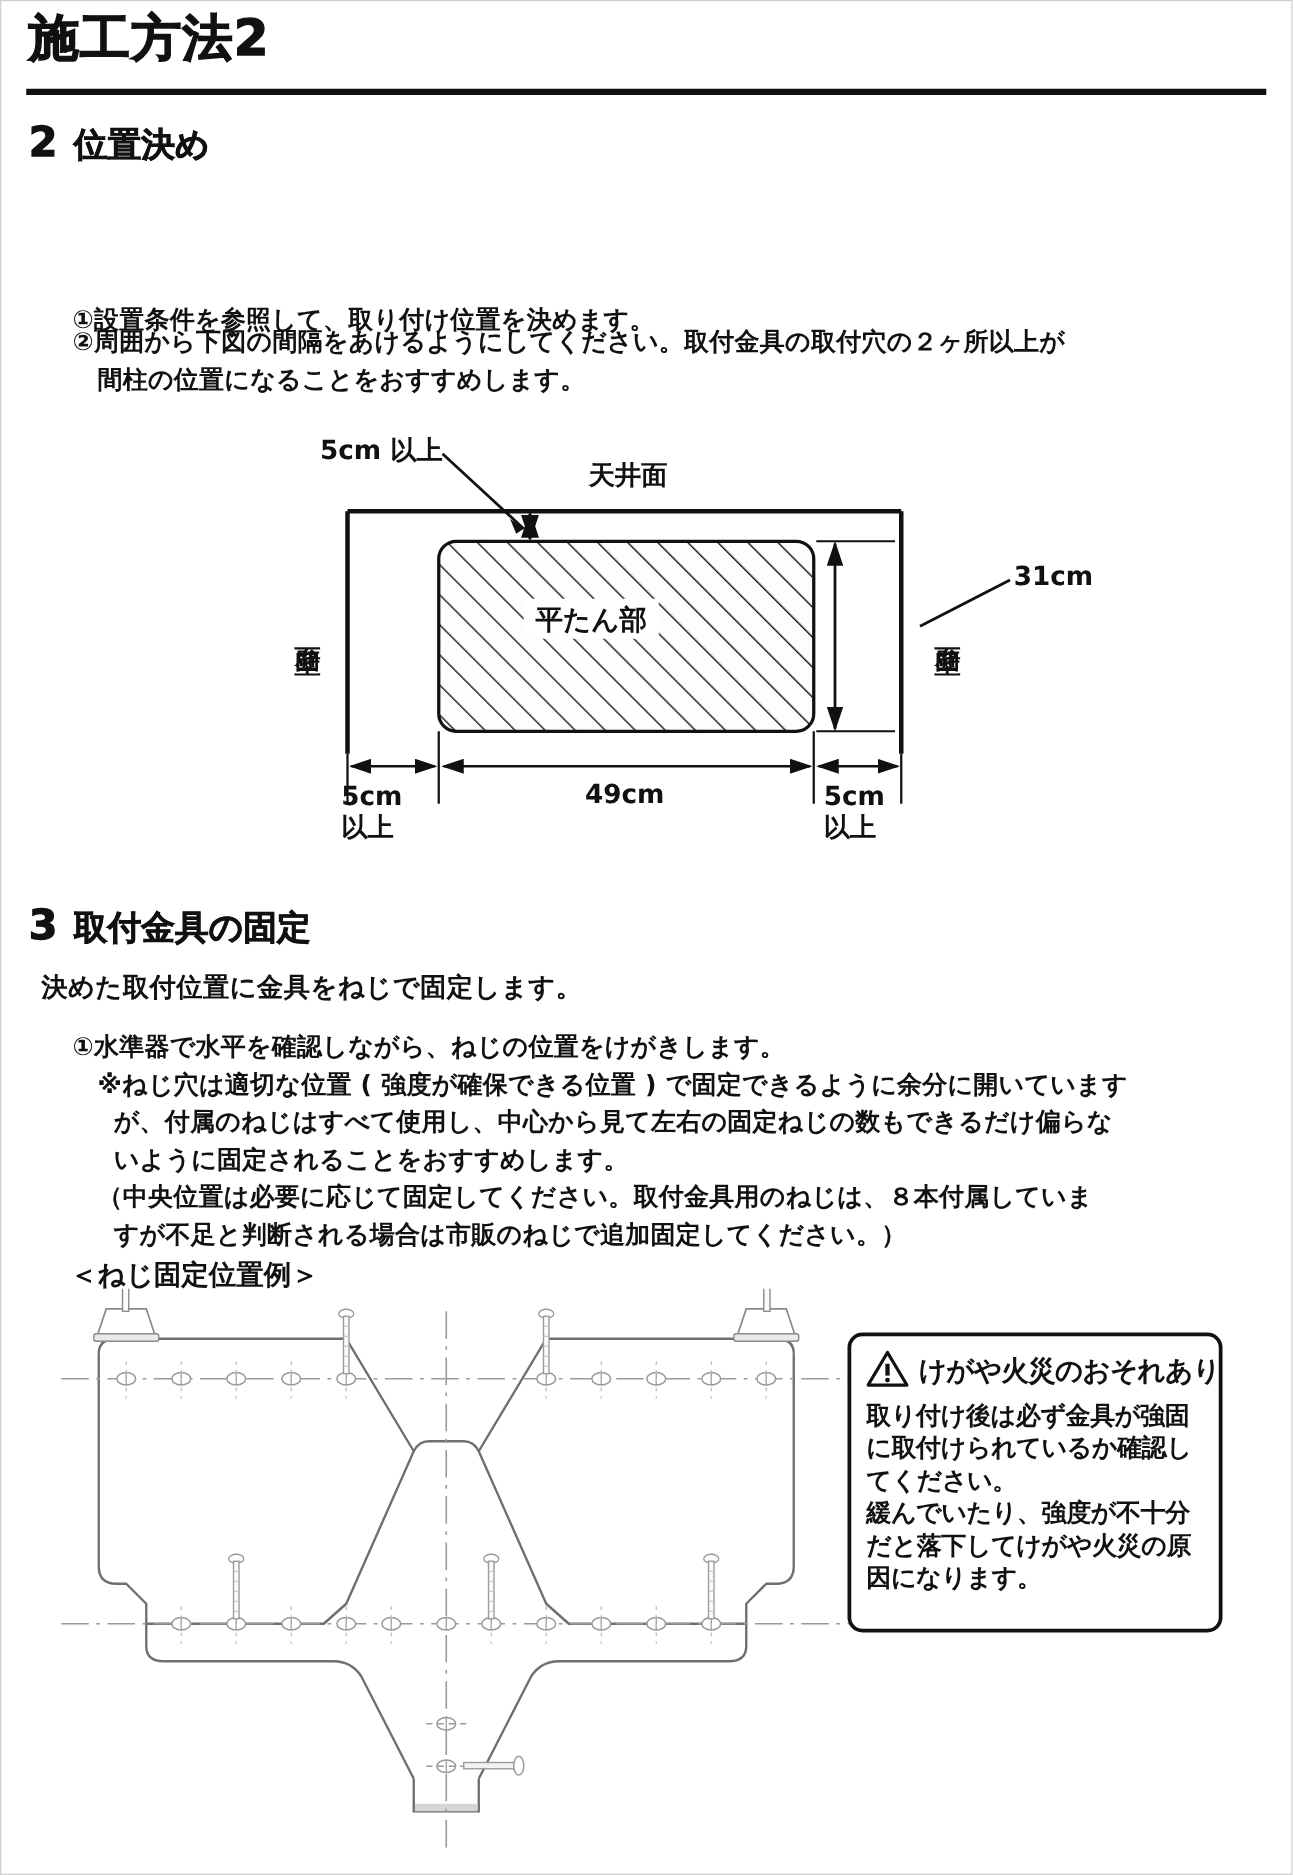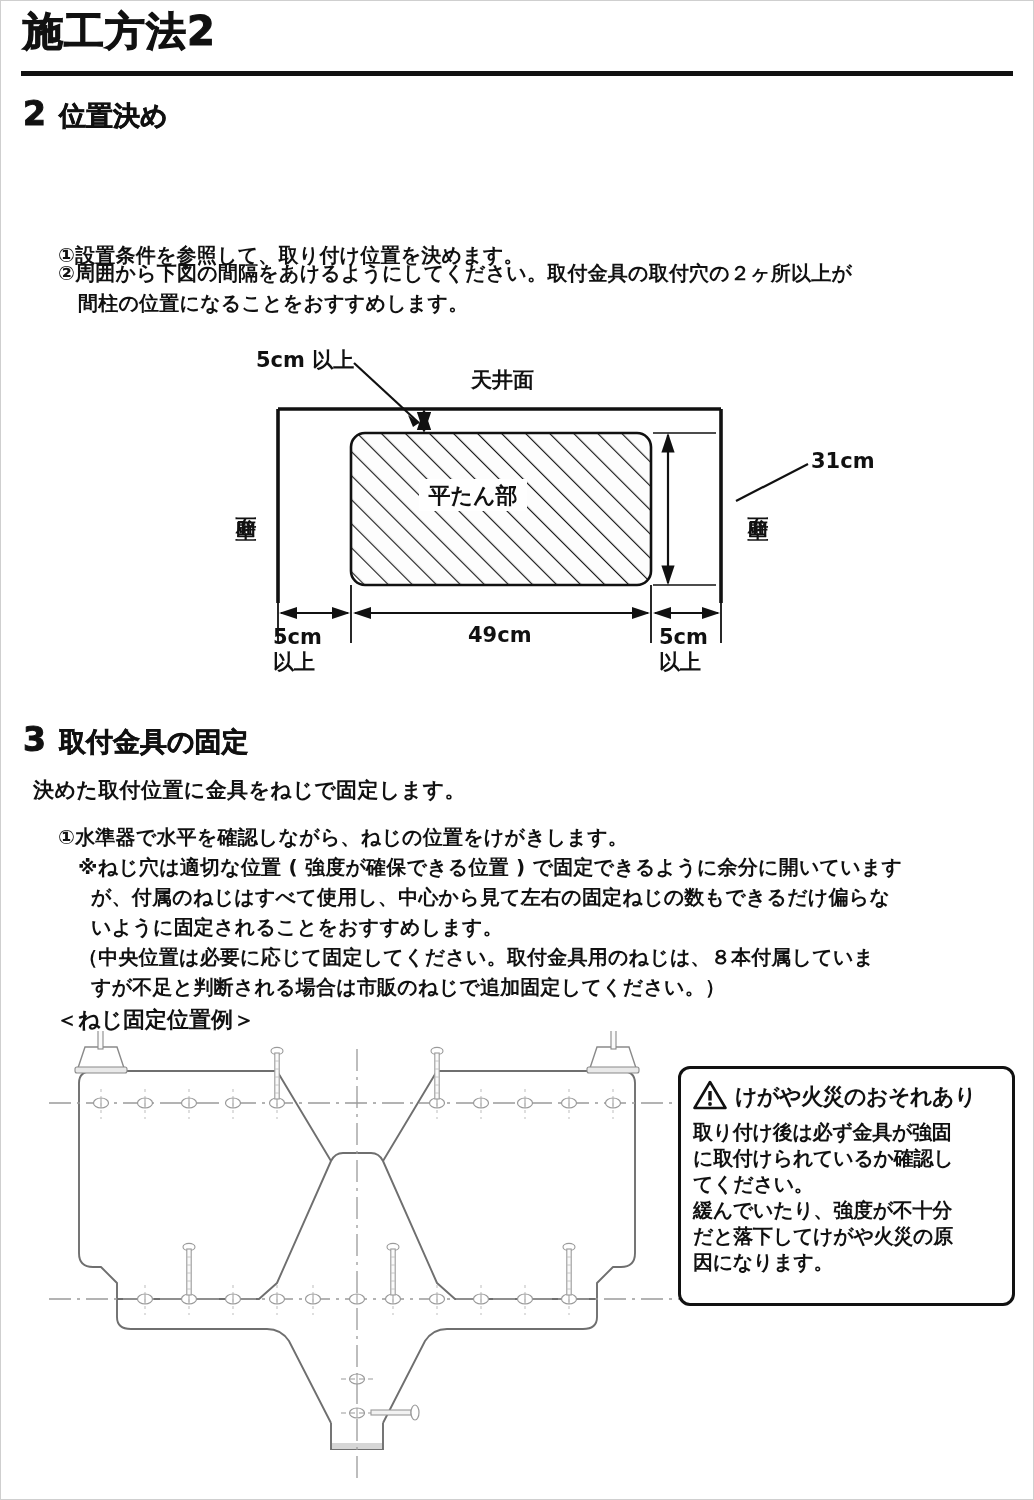--- a/index.html
+++ b/index.html
@@ -38,21 +38,21 @@
   #diagram1 svg{display:block;}
 
   
   #diagram2{position:absolute;left:40px;top:1030px;width:650px;height:470px;}
   #diagram2 svg{display:block;}
 
   .dlabel{position:absolute;font-size:21px;font-weight:700;}
 
   
   .warn{
-    position:absolute;left:677px;top:1065px;width:337px;height:240px;
+    position:absolute;left:677px;top:1065px;width:300px;height:240px;
     border:3px solid #111;border-radius:12px;background:#fff;
     box-sizing:border-box;padding:8px 10px 6px 12px;
   }
   .warn-head{display:flex;align-items:center;gap:8px;height:40px;}
   .warn-head .wtxt{font-size:22px;font-weight:700;letter-spacing:-.5px;white-space:nowrap;}
   .warn-body{font-size:20px;font-weight:700;line-height:1.30;letter-spacing:-.3px;margin-top:2px;}
   .warn-body div{white-space:nowrap;}
 </style>
 </head>
 <body>

